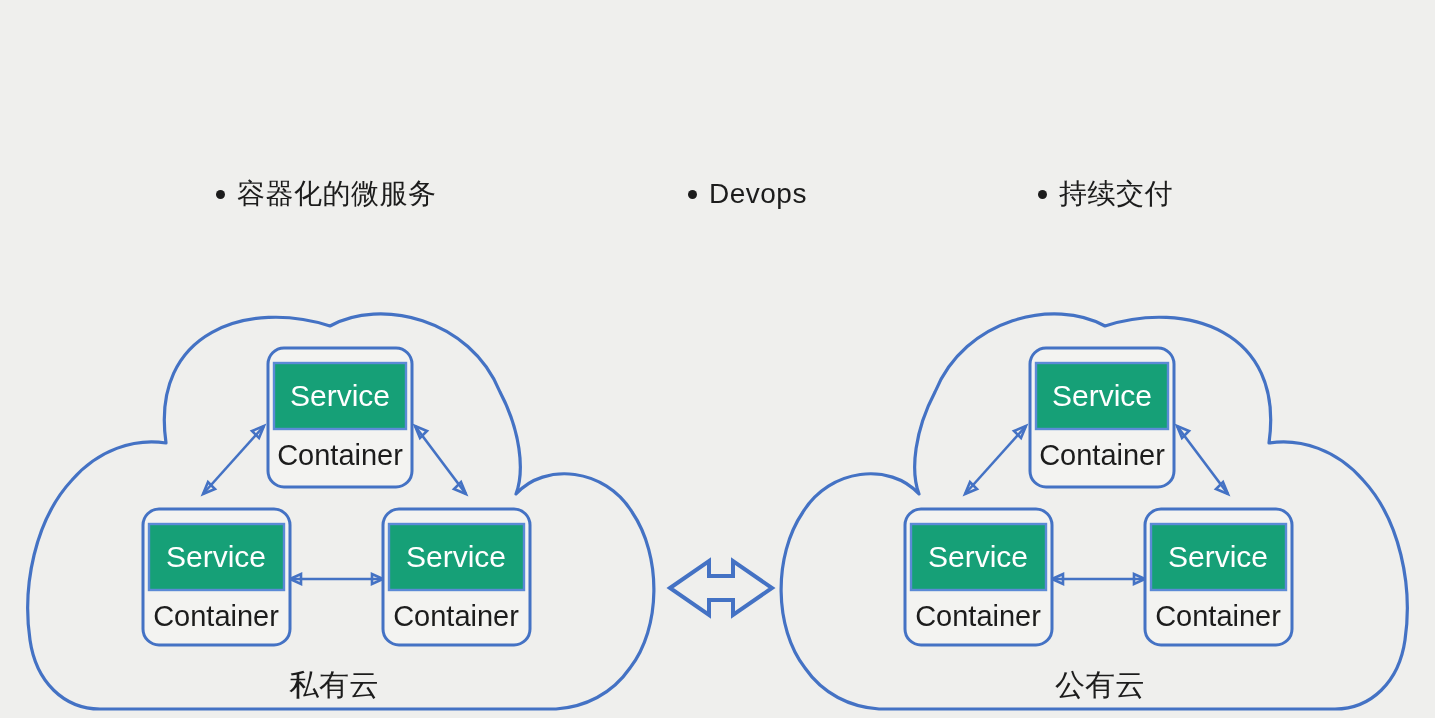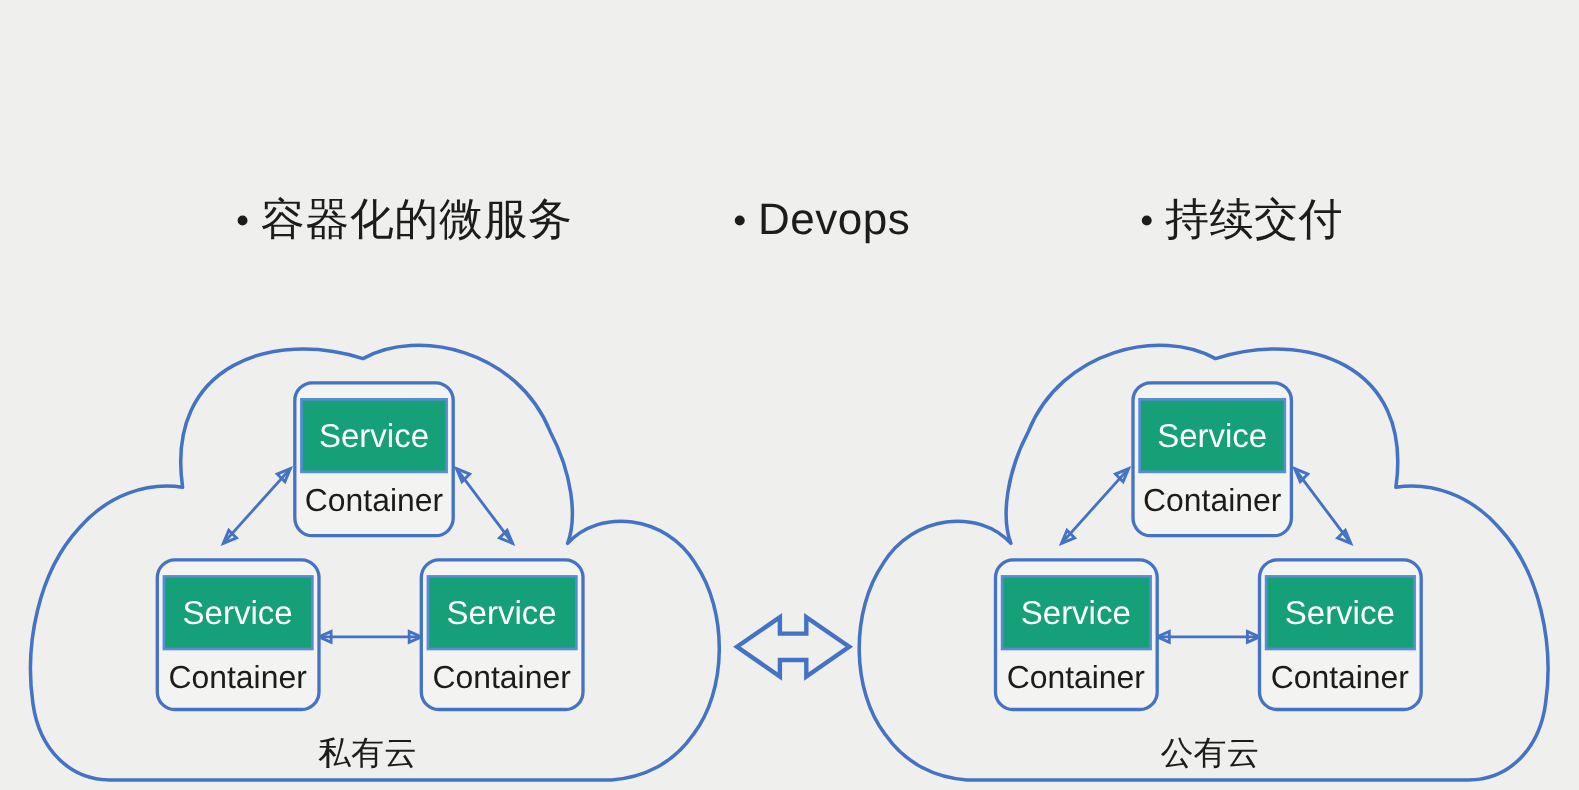--- a/index.html
+++ b/index.html
@@ -27,34 +27,34 @@
     left: 0;
     width: 1435px;
     height: 64px;
   }
   .bullet {
     position: absolute;
     display: flex;
     align-items: center;
     white-space: nowrap;
     color: #1c1c1c;
-    font-size: 40px;
+    font-size: 28px;
     line-height: 1;
     letter-spacing: 0.5px;
   }
   .bullet .dot {
     width: 9px;
     height: 9px;
     border-radius: 50%;
     background: #1c1c1c;
     margin-right: 12px;
     flex: 0 0 auto;
   }
   .bullet-1 { left: 216px; top: 4px; }
-  .bullet-2 { left: 668px; top: 4px; }
+  .bullet-2 { left: 688px; top: 4px; }
   .bullet-3 { left: 1038px; top: 4px; font-family: Liberation Serif, serif; }
 
   
   #diagram {
     position: absolute;
     left: 0;
     top: 0;
     width: 1435px;
     height: 718px;
     display: block;

